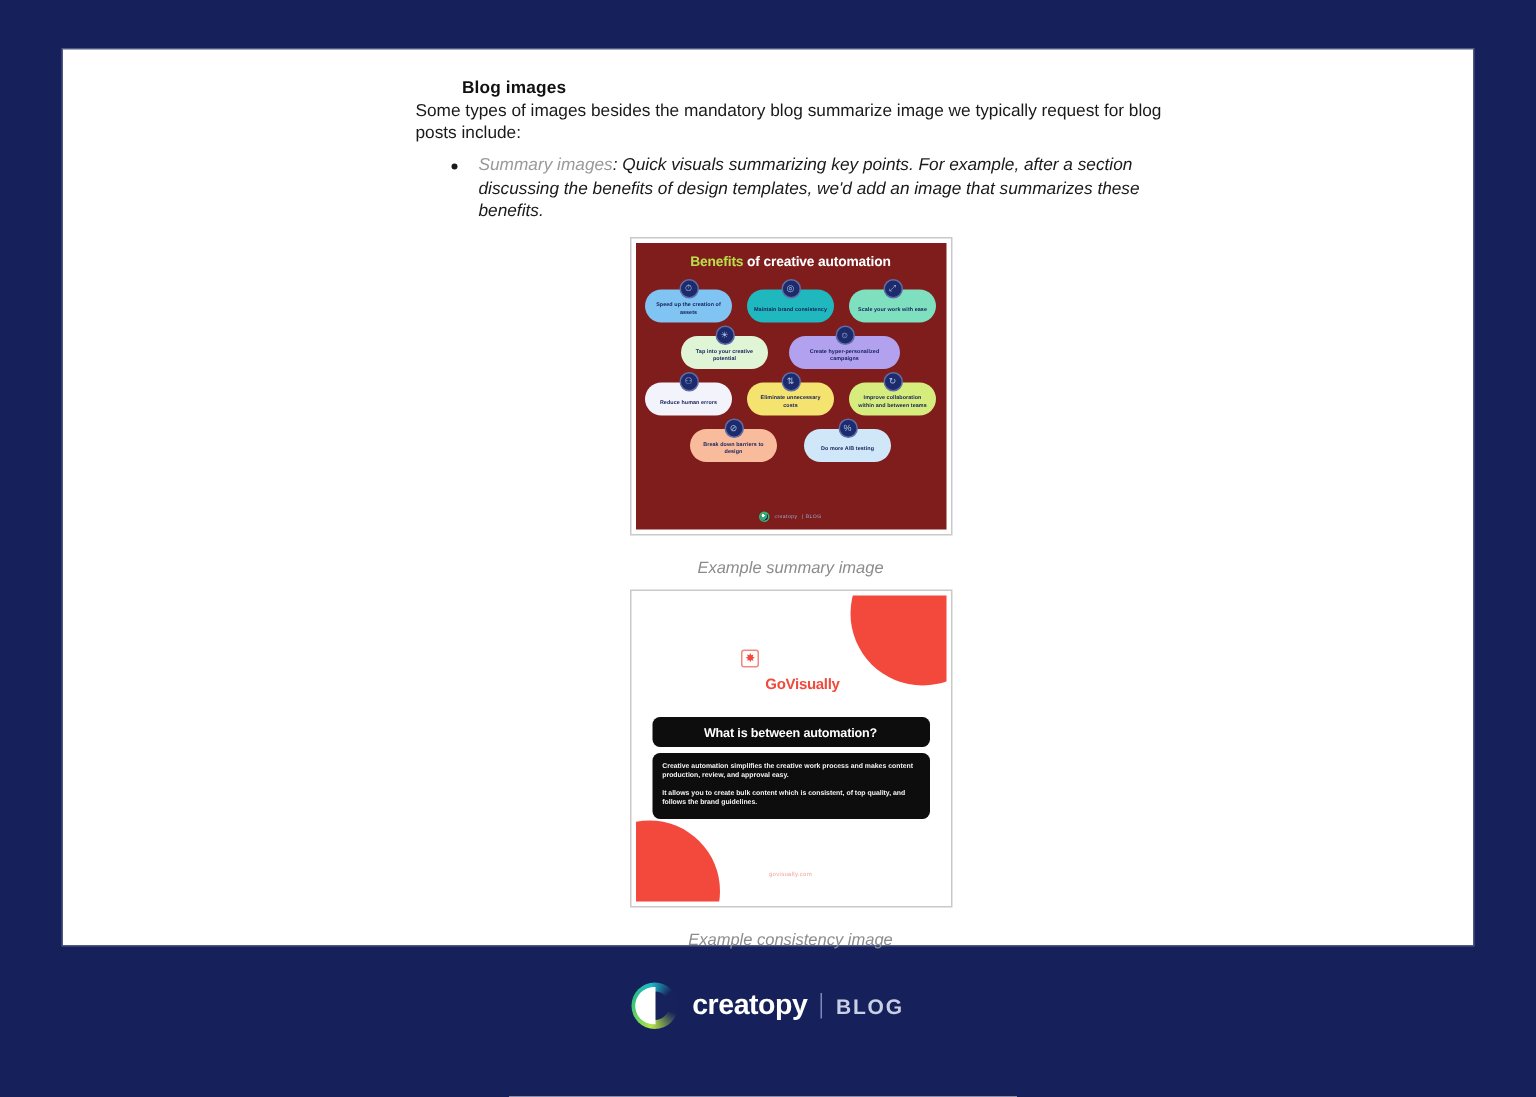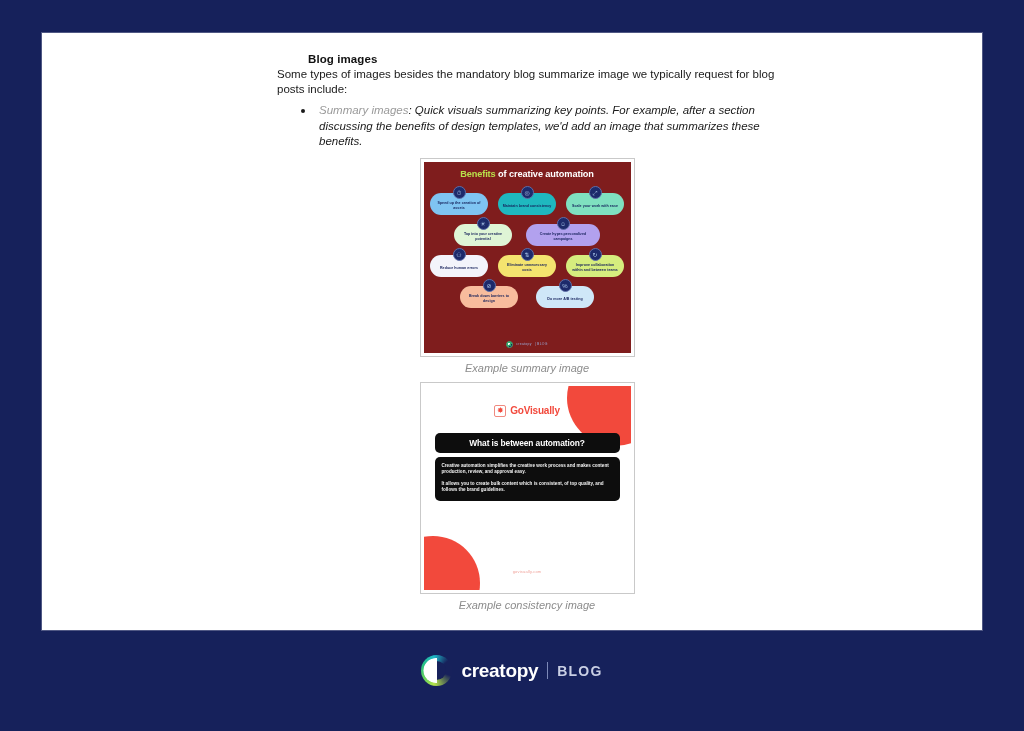--- a/index.html
+++ b/index.html
@@ -58,21 +58,21 @@
     border-radius: 50%;
     background: #1a1a1a;
   }
   .term { color: #9a9a9a; }
 
   .caption {
     text-align: center;
     font-size: 11px;
     font-style: italic;
     color: #8c8c8c;
-    margin: 5px 0 0 0;
+    margin: 16px 0 0 0;
   }
 
   
   .figure { margin-top: 8px; }
   .fig-frame {
     width: 215px; height: 199px;
     margin: 0 auto;
     border: 1px solid #c9c9c9;
     background: #fff;
     position: relative;
@@ -172,21 +172,21 @@
     display: flex; align-items: center; justify-content: center; gap: 4px;
   }
   .gv-logo .box {
     width: 12px; height: 12px;
     border: 1px solid #f08a80;
     border-radius: 2px;
     display: flex; align-items: center; justify-content: center;
     color: #f2493c; font-size: 8px; line-height: 1;
   }
   .gv-logo .name {
-    font-size: 10px; font-weight: bold; color: #f2493c; letter-spacing: -.2px;
+    font-size: 10px; font-weight: bold; color: #f2493c; letter-spacing: -.2px; margin-top: 35px;
   }
   .gv-q {
     position: relative; z-index: 2;
     margin: 16px 11px 0 11px;
     background: #0d0d0d;
     border-radius: 5px;
     padding: 5px 6px;
     color: #ffffff;
     font-size: 8.4px;
     font-weight: bold;

